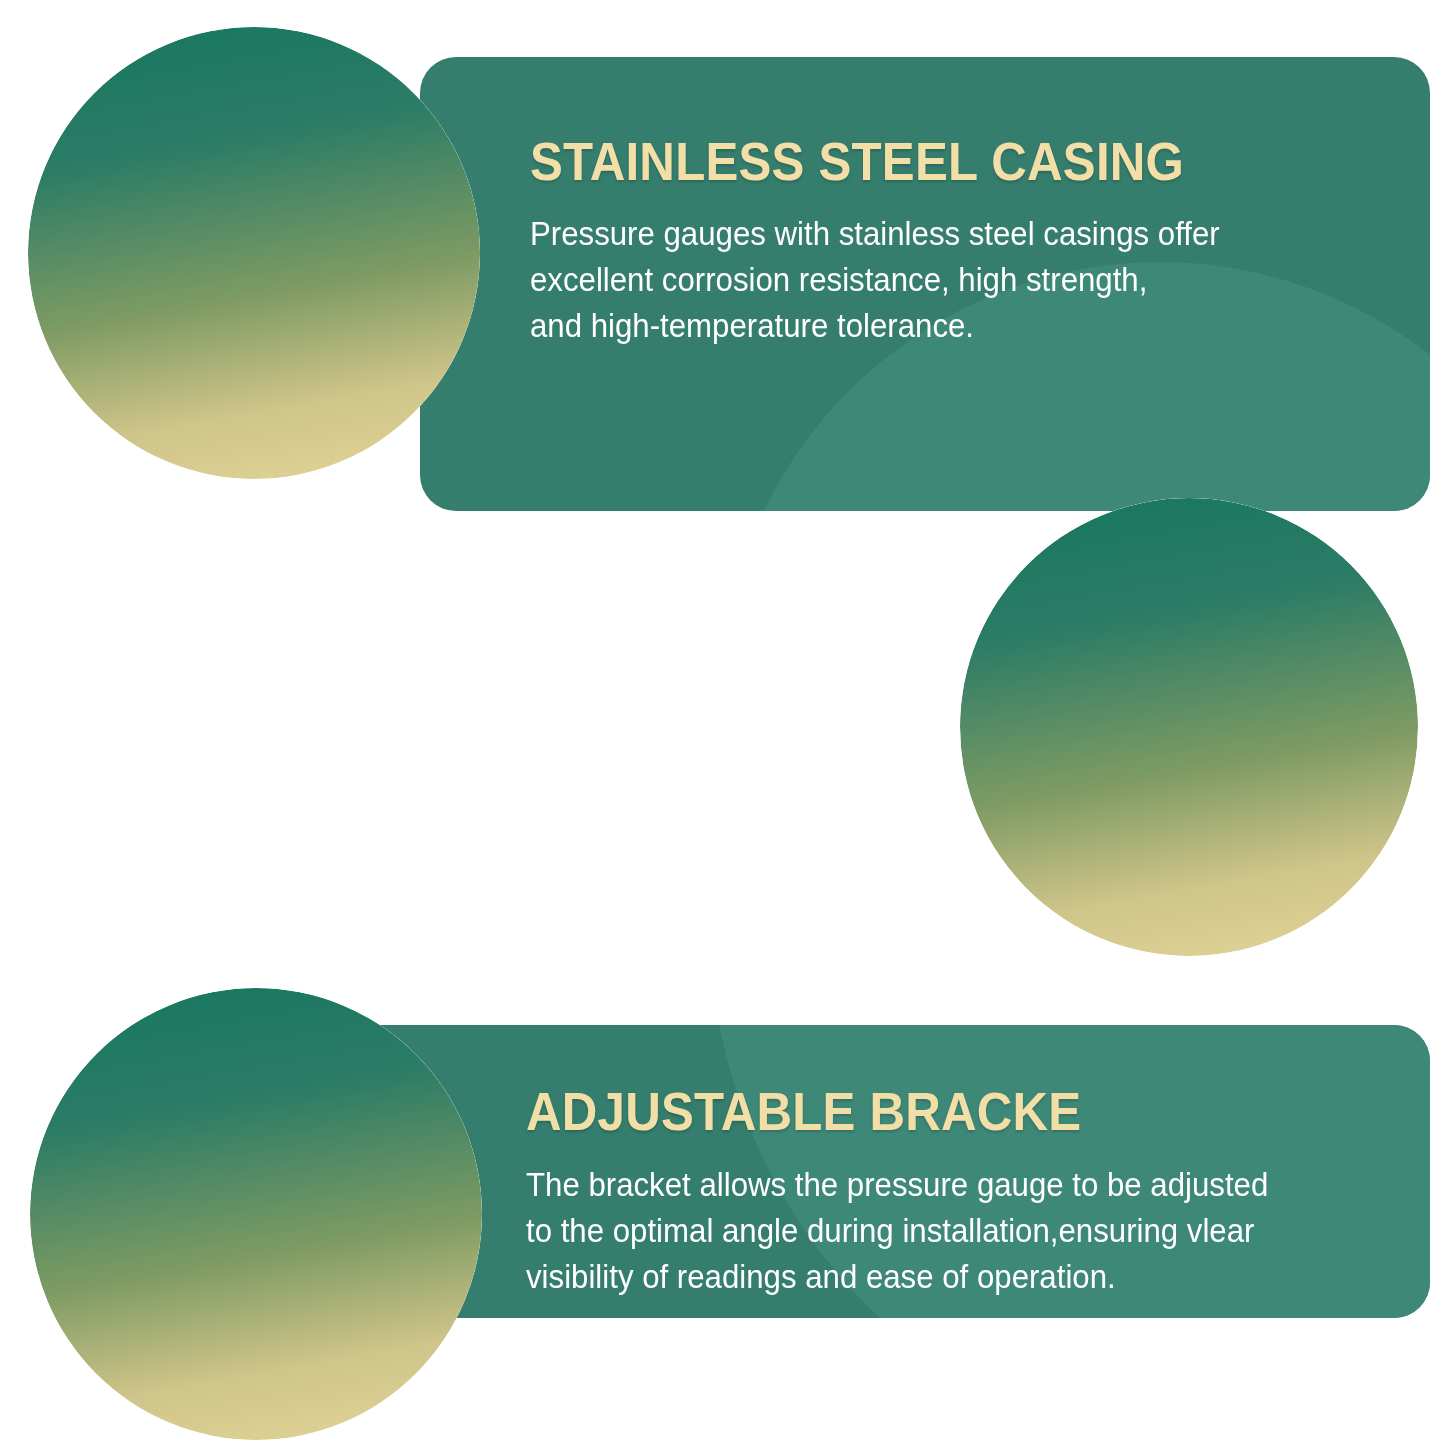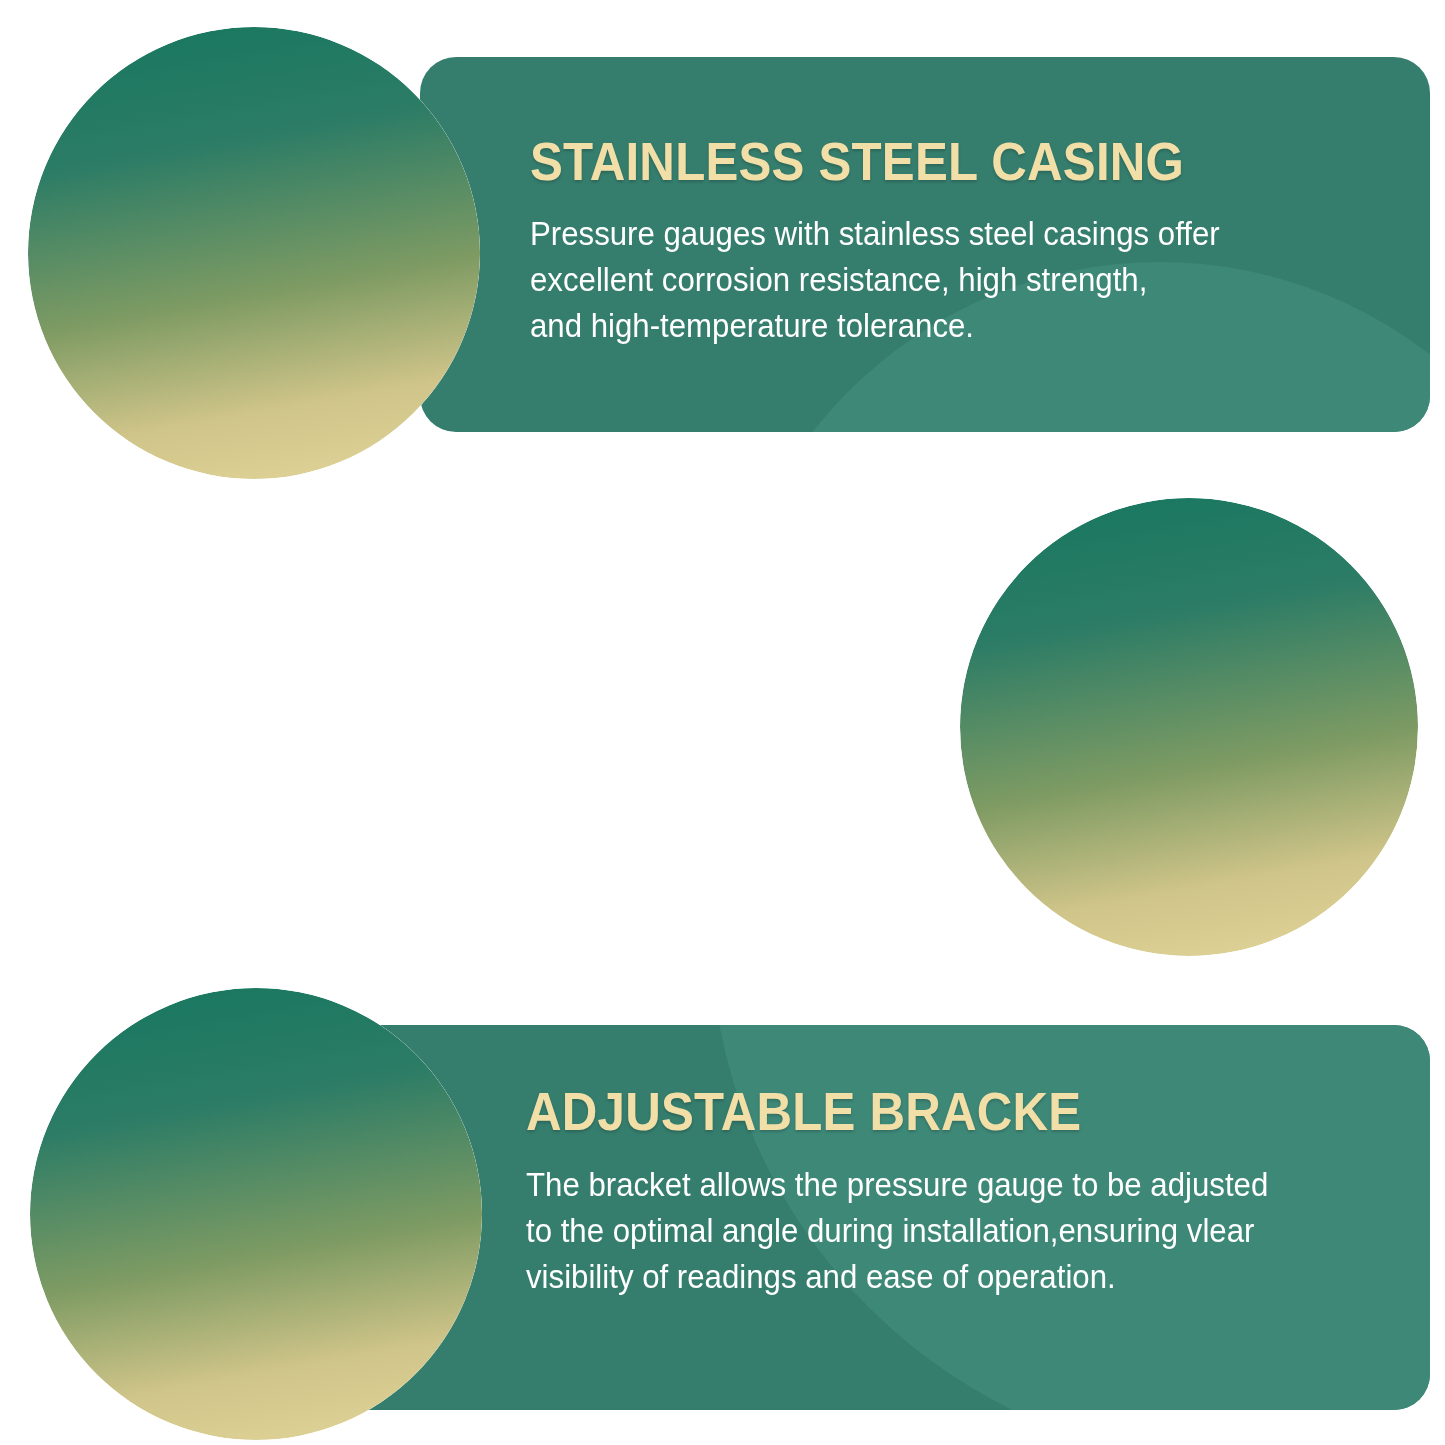--- a/index.html
+++ b/index.html
@@ -29,23 +29,23 @@
   .panel-wash {
     position: absolute;
     border-radius: 50%;
     background: #3E8878;
     pointer-events: none;
   }
   .panel-inner {
     position: relative;
     z-index: 2;
   }
-  .p1 { left: 420px; top: 57px;  width: 1010px; height: 375px; }
+  .p1 { left: 420px; top: 57px;  width: 1010px; height: 454px; }
   .p2 { left: 55px;  top: 557px; width: 1013px; height: 338px; }
-  .p3 { left: 150px; top: 1025px; width: 1280px; height: 385px; }
+  .p3 { left: 150px; top: 1025px; width: 1280px; height: 293px; }
 
   .p1 .panel-wash { left: 300px;  top: 205px; width: 880px; height: 880px; }
   .p2 .panel-wash { left: -140px; top: 230px; width: 1000px; height: 1000px; }
   .p3 .panel-wash { left: 560px;  top: -640px; width: 1080px; height: 1080px; }
 
   .heading {
     color: #F2DFA8;
     font-weight: 700;
     font-size: 53px;
     line-height: 1.08;

